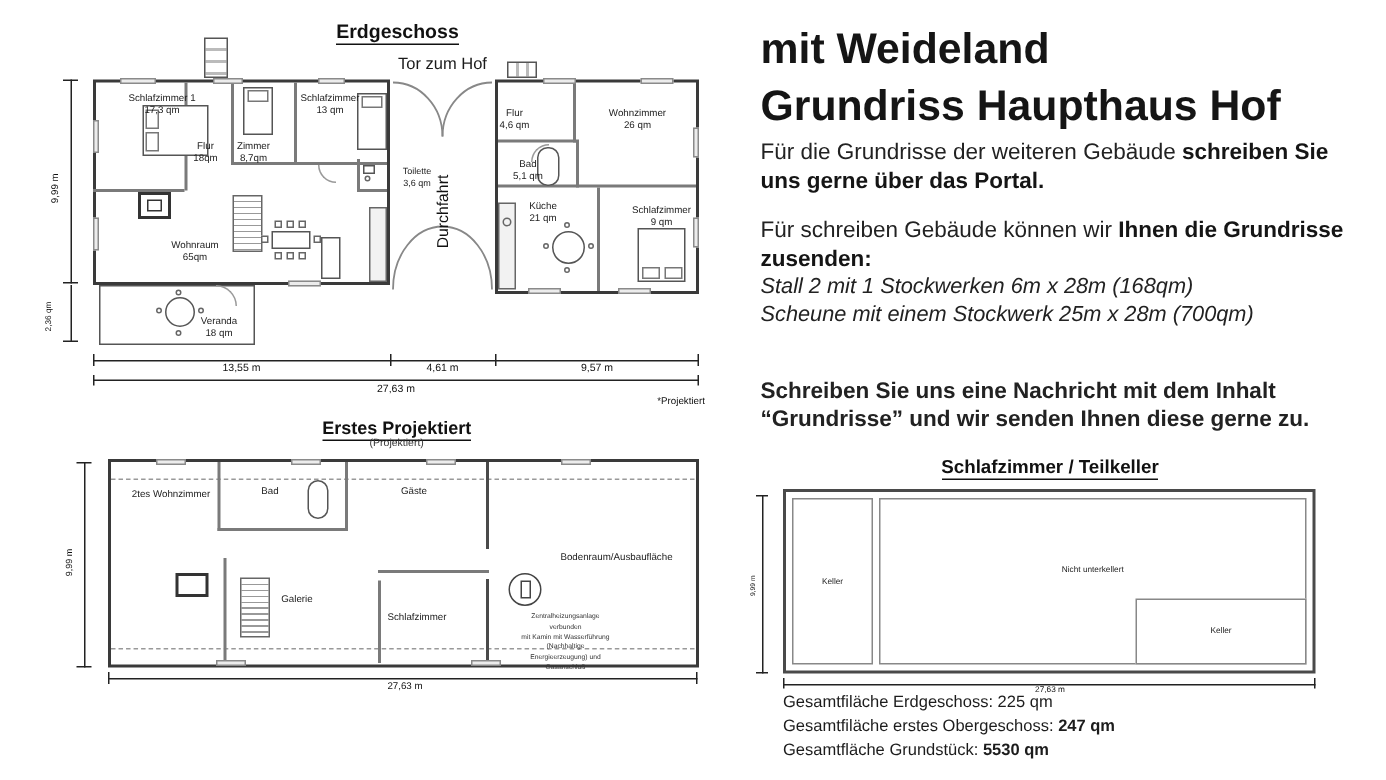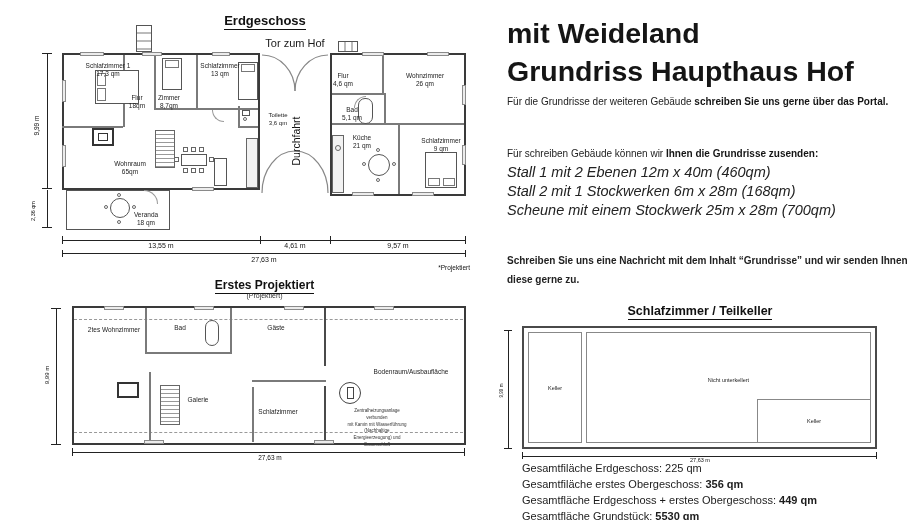--- a/index.html
+++ b/index.html
@@ -26,21 +26,21 @@
   .dot{position:absolute;width:4px;height:4px;border:1px solid #666;border-radius:50%;box-sizing:border-box}
   .stairs{position:absolute;border:1px solid #666;box-sizing:border-box;
           background:repeating-linear-gradient(180deg,#fff 0 3px,#999 3px 4px)}
   .dashline{position:absolute;border-top:1px dashed #999}
   .door{position:absolute;box-sizing:border-box}
   .counter{position:absolute;background:#f2f2f2;border:1px solid #666;box-sizing:border-box}
   .kroom{position:absolute;border:1px solid #888;box-sizing:border-box;background:#fff;
          display:flex;align-items:center;justify-content:center;font-size:5.5px;color:#222}
   .sline{font-size:11px;line-height:16px;color:#1c1c1c}
   .sline b{font-weight:bold}
-  .itxt{font-size:10px;line-height:19px;color:#222}
+  .itxt{font-size:15px;line-height:19px;color:#222}
   .itxt b{color:#151515}
   .bitem{font-style:italic;font-size:14.5px;line-height:19px;color:#222}
   .tiny-note{position:absolute;font-size:4.5px;line-height:1.5;text-align:center;color:#333;white-space:pre-line}
 </style>
 </head>
 <body>
 
 <div class="plan-title" style="left:180px;top:13px;width:170px;font-size:13px"><span>Erdgeschoss</span></div>
 <div class="abs" style="left:253px;top:37px;width:84px;text-align:center;font-size:11px">Tor zum Hof</div>
 
@@ -279,21 +279,20 @@
 </div>
 
 <div class="abs itxt" style="left:507px;top:92px;width:405px">
   <span>Für die Grundrisse der weiteren Gebäude </span><b>schreiben Sie uns gerne über das Portal.</b>
 </div>
 
 <div class="abs" style="left:507px;top:144px;width:405px">
   <div class="itxt">
     <span>Für schreiben Gebäude können wir </span><b>Ihnen die Grundrisse zusenden:</b>
   </div>
-  <div class="bitem">Stall 1 mit 2 Ebenen 12m x 40m (460qm)</div>
   <div class="bitem">Stall 2  mit 1 Stockwerken 6m x 28m (168qm)</div>
   <div class="bitem">Scheune mit einem Stockwerk 25m x 28m (700qm)</div>
 </div>
 
 <div class="abs itxt" style="left:507px;top:251px;width:405px;font-weight:bold">Schreiben Sie uns eine Nachricht mit dem Inhalt “Grundrisse” und wir senden Ihnen diese gerne zu.</div>
 
 <div class="plan-title" style="left:550px;top:304px;width:300px;font-size:12.5px"><span>Schlafzimmer / Teilkeller</span></div>
 
 <div class="abs" style="left:522px;top:326px;width:355px;height:123px;border:2px solid #4a4a4a;box-sizing:border-box;background:#fff">
   <div class="kroom" style="left:4px;top:4px;width:54px;height:111px">
@@ -316,21 +315,18 @@
 <div class="dtick" style="left:504px;top:448px;width:8px;height:1px"></div>
 <div class="vwrap" style="left:497px;top:375px;width:10px;height:30px">
   <span style="font-size:4.5px">9,99 m</span>
 </div>
 
 <div class="abs" style="left:522px;top:460px;width:395px">
   <div class="sline">
     <span>Gesamtfiläche Erdgeschoss: 225 qm</span><b></b>
   </div>
   <div class="sline">
-    <span>Gesamtfiläche erstes Obergeschoss: </span><b>356 qm</b>
-  </div>
-  <div class="sline">
-    <span>Gesamtfläche Erdgeschoss + erstes Obergeschoss: </span><b>449 qm</b>
+    <span>Gesamtfiläche erstes Obergeschoss: </span><b>247 qm</b>
   </div>
   <div class="sline">
     <span>Gesamtfläche Grundstück: </span><b>5530 qm</b>
   </div>
 </div>
 
 </body></html>

